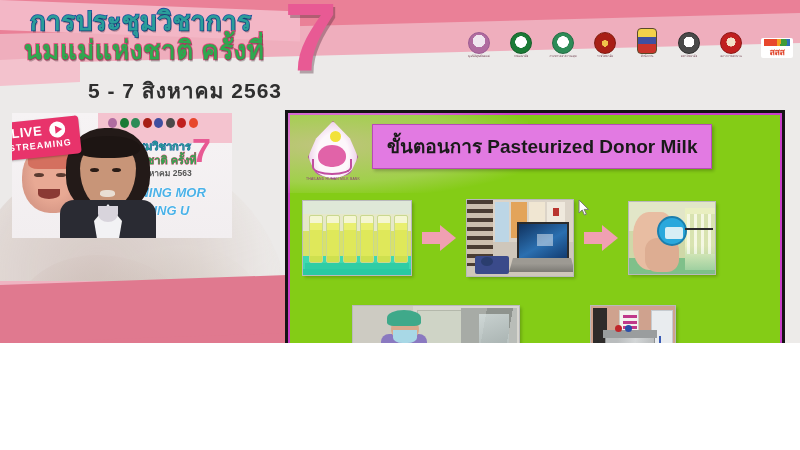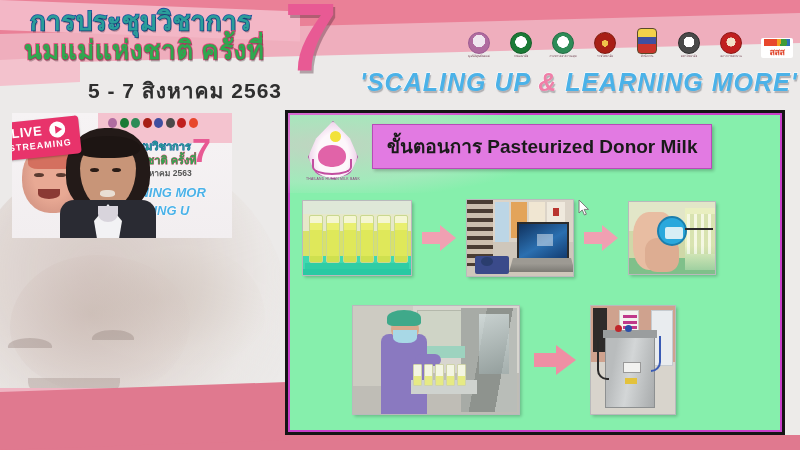--- a/index.html
+++ b/index.html
@@ -5,21 +5,21 @@
   * { box-sizing: border-box; margin: 0; padding: 0; }
   html, body {
     width: 800px; height: 450px;
     font-family: "Liberation Sans", "DejaVu Sans", sans-serif;
     overflow: hidden;
     background: #ffffff;
   }
 
   #stage {
     position: relative;
-    width: 800px; height: 450px;
+    width: 800px; height: 343px;
     overflow: hidden;
     background: #eceaea;
   }
 
   
   .bg-base {
     position: absolute; inset: 0;
     background: #eceae9;
   }
   
@@ -291,21 +291,21 @@
   .speaker-name {
     position: absolute; left: 52px; top: 243px;
     font-size: 16px; color: #3b3b3b; font-weight: 400;
     white-space: nowrap;
   }
 
   
   .panel {
     position: absolute; left: 285px; top: 110px; width: 500px; height: 325px;
     border: 3px solid #141414;
-    background: #86efac;
+    background: #84cc16;
     overflow: hidden;
   }
   .panel-inner-border {
     position:absolute; inset: 0;
     border: 2px solid #c83fc8;
     pointer-events:none;
   }
   .panel-bg-wash {
     position:absolute; left:0; top:0; width: 240px; height: 80px;
     background: radial-gradient(ellipse at 15% 40%, rgba(240,190,210,.55) 0%, rgba(245,220,232,.25) 55%, rgba(236,235,233,0) 80%);
@@ -549,21 +549,20 @@
         <span class="cap">สภาการพยาบาล</span>
       </div>
     <div class="logo lg8">
       <span class="mark">
         <span class="dots"></span>
         <span class="sss">สสส</span>
       </span>
     </div>
   </div>
 
-  <div class="slogan"><span>'SCALING UP </span><span class="amp">&amp;</span><span> LEARNING MORE'</span></div>
 
   <div class="video-card">
     <div class="vid-poster"></div>
     <div class="vid-poster-pinkband"></div>
     <div class="vid-poster-logos">
       <i class="vpl1"></i>
       <i class="vpl2"></i>
       <i class="vpl3"></i>
       <i class="vpl4"></i>
       <i class="vpl5"></i>

